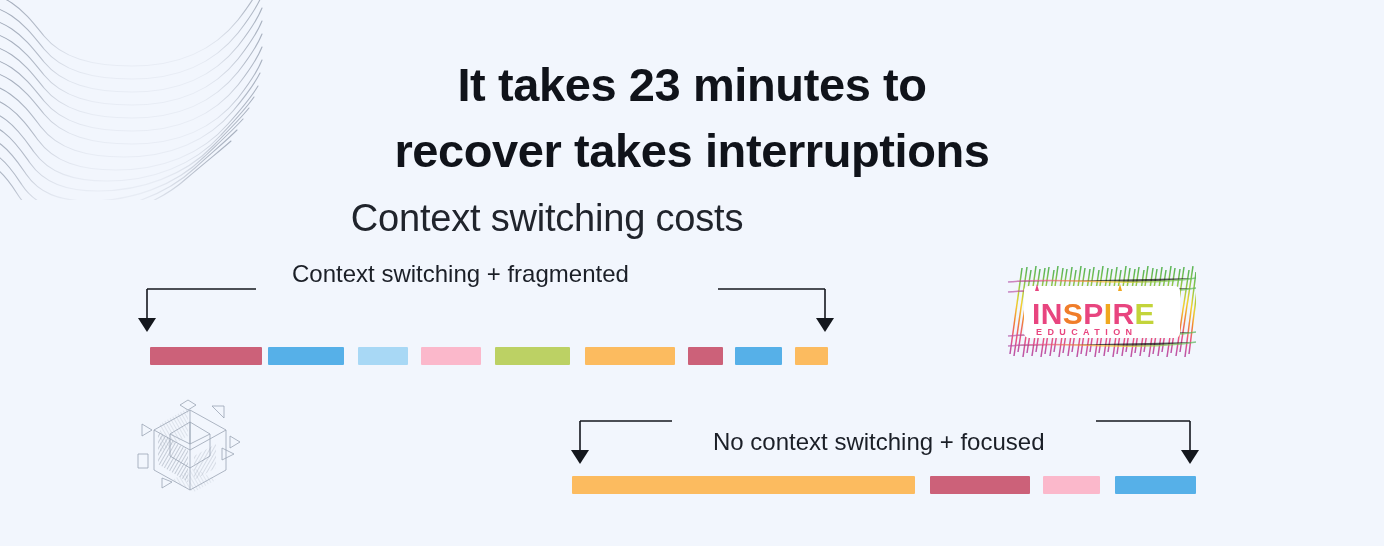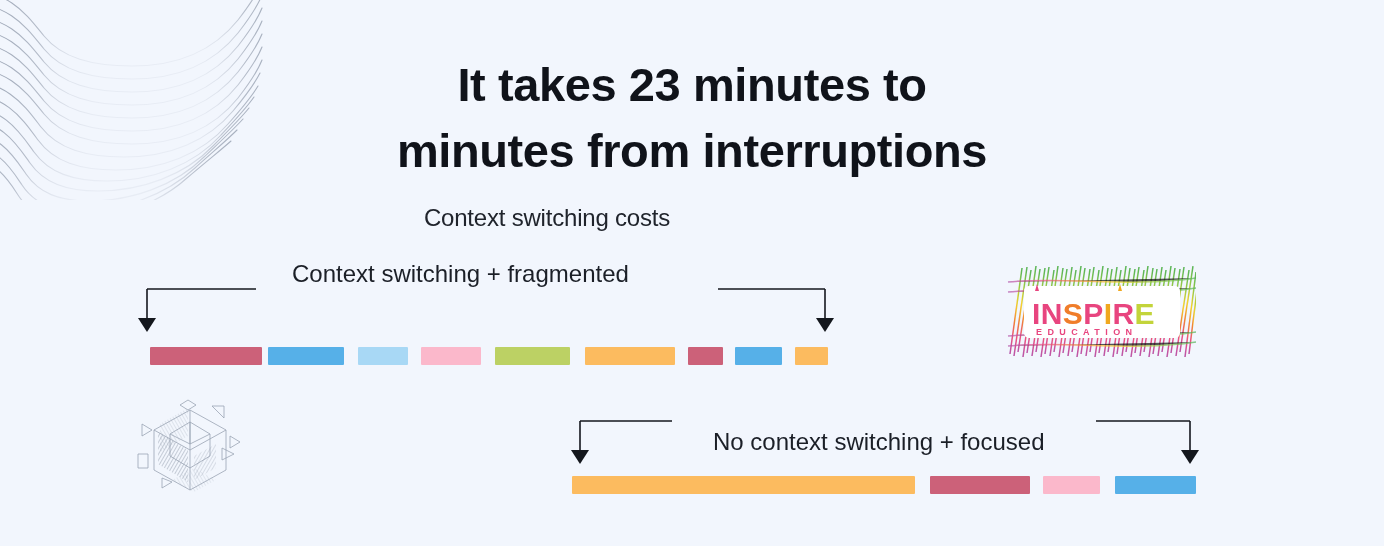--- a/index.html
+++ b/index.html
@@ -57,21 +57,21 @@
   }
   .title .line {
     display: block;
   }
   .subtitle {
     position: absolute;
     left: 0;
     top: 196px;
     width: 1094px;
     text-align: center;
-    font-size: 24px;
+    font-size: 38px;
     line-height: 44px;
     font-weight: normal;
     color: #20242c;
     letter-spacing: -0.2px;
   }
 
   
   .row-label {
     position: absolute;
     font-size: 24px;
@@ -142,21 +142,21 @@
       <path d="M-40,105 C 4,107 19,131 34,152 C 49,173 73,181 107,181 C 152,181 194,165 221,135 C 238,117 247,107 254,97"></path>
       <path d="M-40,118 C 2,120 16,143 30,163 C 44,183 66,191 98,191 C 142,191 185,175 213,146 C 231,128 241,118 249,108"></path>
       <path d="M-40,131 C 0,133 13,155 26,174 C 39,193 59,201 89,201 C 131,201 175,186 204,157 C 223,139 234,129 243,119"></path>
       <path d="M-40,144 C -2,146 10,167 22,185 C 34,203 52,211 80,211 C 120,211 165,196 195,168 C 215,150 227,140 237,130"></path>
       <path d="M-40,157 C -4,159 7,178 18,195 C 29,212 45,220 71,220 C 110,220 156,206 187,178 C 208,160 221,150 231,141"></path>
     </g>
   </svg>
 
   <div class="title">
     <span class="line">It takes 23 minutes to</span>
-    <span class="line">minutes from interruptions</span>
+    <span class="line">recover takes interruptions</span>
   </div>
 
   <div class="subtitle">Context switching costs</div>
 
   <svg class="brackets" viewBox="0 0 1384 546" xmlns="http://www.w3.org/2000/svg" aria-hidden="true">
     <g stroke="#14171d" stroke-width="1.6" fill="none">
 
       <path d="M147,289 L256,289"></path>
       <path d="M147,289 L147,318"></path>
 

